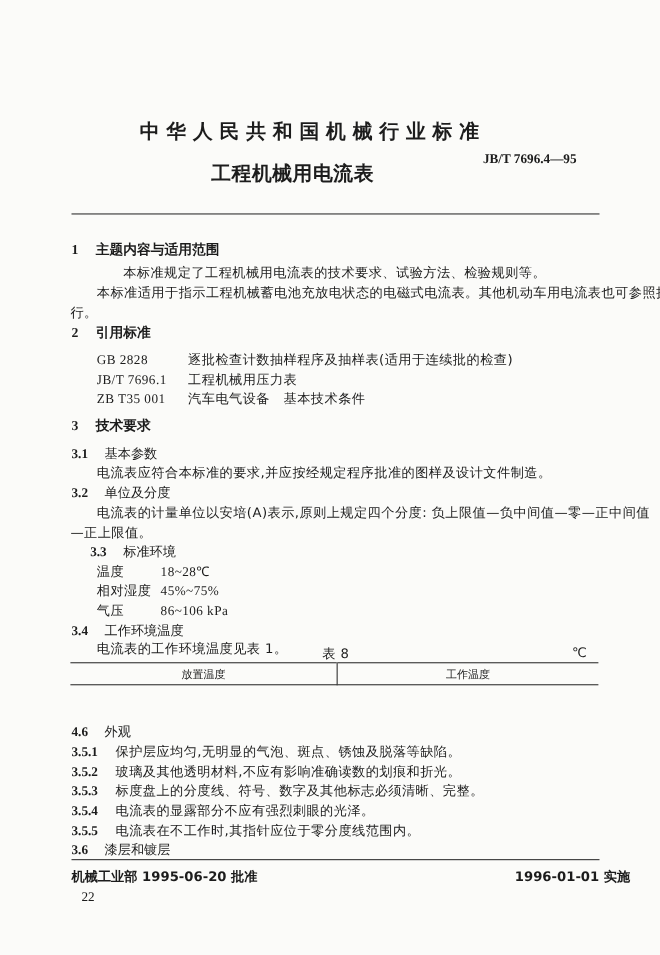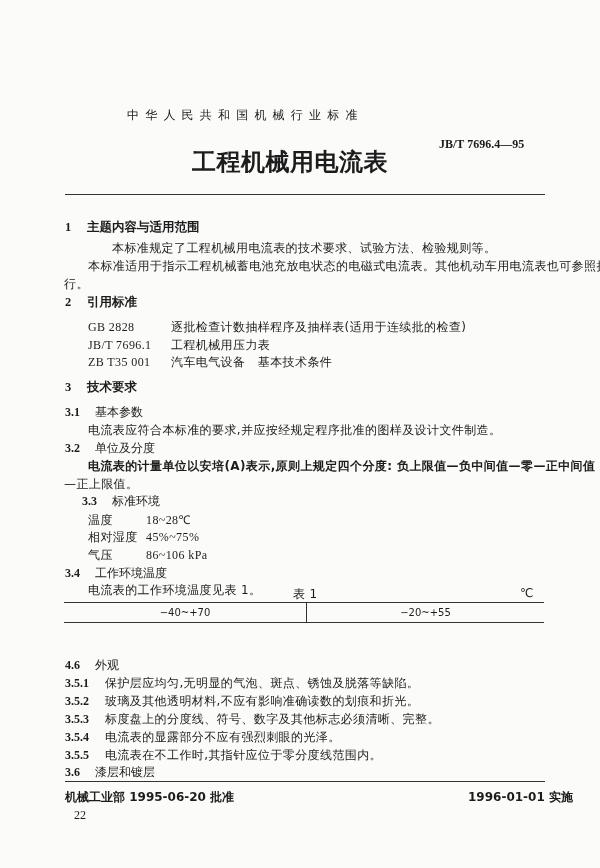--- a/index.html
+++ b/index.html
@@ -12,31 +12,31 @@
       background: #fbfbf9;
       position: relative;
       overflow: hidden;
       color: #1c1c1c;
       font-family: "DejaVu Serif", "Liberation Serif", serif;
     }
     .abs { position: absolute; white-space: nowrap; }
     .org-title {
       left: 127px; top: 107px;
       font-family: "DejaVu Sans", "Liberation Sans", sans-serif;
-      font-size: 12px; font-weight: normal; letter-spacing: 6.2px;
+      font-size: 18px; font-weight: bold; letter-spacing: 6.2px;
     }
     .std-code {
       left: 439px; top: 137px;
       font-family: "Liberation Serif", serif;
       font-size: 12px; font-weight: bold;
     }
     .doc-title {
       left: 192px; top: 146px;
       font-family: Liberation Serif, serif;
-      font-size: 24px; font-weight: bold; letter-spacing: 0.5px;
+      font-size: 18px; font-weight: bold; letter-spacing: 0.5px;
     }
     .rule {
       position: absolute; left: 65px; width: 480px; height: 0;
       border-top: 1.5px solid #333;
     }
     .h1 {
       font-family: "DejaVu Sans", "Liberation Sans", sans-serif;
       font-size: 12.5px; font-weight: bold;
     }
     .h1 .num { display: inline-block; width: 22px; font-family: "Liberation Serif", serif; }
@@ -121,48 +121,48 @@
 </div>
 
 <div class="abs h2" style="left:65px; top:404px;">
   <span class="num">3.1</span><span>基本参数</span>
 </div>
 <div class="abs p" style="left:88px; top:422px;">电流表应符合本标准的要求,并应按经规定程序批准的图样及设计文件制造。</div>
 
 <div class="abs h2" style="left:65px; top:440px;">
   <span class="num">3.2</span><span>单位及分度</span>
 </div>
-<div class="abs p" style="left:88px; top:458px;font-weight:bold;">电流表的计量单位以安培(A)表示,原则上规定四个分度: 负上限值—负中间值—零—正中间值</div>
+<div class="abs p" style="left:88px; top:458px;">电流表的计量单位以安培(A)表示,原则上规定四个分度: 负上限值—负中间值—零—正中间值</div>
 <div class="abs p" style="left:64px; top:476px;">—正上限值。</div>
 
 <div class="abs h2" style="left:82px; top:493px;">
   <span class="num">3.3</span><span>标准环境</span>
 </div>
 <div class="abs p" style="left:88px; top:511px;">
   <span class="env-label">温度</span><span class="env-val">18~28℃</span>
 </div>
 <div class="abs p" style="left:88px; top:529px;">
   <span class="env-label">相对湿度</span><span class="env-val">45%~75%</span>
 </div>
 <div class="abs p" style="left:88px; top:547px;">
   <span class="env-label">气压</span><span class="env-val">86~106 kPa</span>
 </div>
 
 <div class="abs h2" style="left:65px; top:565px;">
   <span class="num">3.4</span><span>工作环境温度</span>
 </div>
 <div class="abs p" style="left:88px; top:582px;text-align:center;">电流表的工作环境温度见表 1。</div>
 
-<div class="abs p" style="left:293px; top:586px;">表 1</div>
+<div class="abs p" style="left:293px; top:586px;">表 8</div>
 <div class="abs p" style="left:520px; top:586px;">℃</div>
 <table class="t1">
   <tbody>
-  <tr>
-    <td class="c1">−40~+70</td>
-    <td>−20~+55</td>
+      <tr>
+    <th class="c1">放置温度</th>
+    <th>工作温度</th>
   </tr>
 </tbody>
   </table>
 
 <div class="abs h2" style="left:65px; top:657px;">
   <span class="num">4.6</span><span>外观</span>
 </div>
 <div class="abs h2 h3" style="left:65px; top:675px;">
   <span class="num">3.5.1</span><span class="p">保护层应均匀,无明显的气泡、斑点、锈蚀及脱落等缺陷。</span>
 </div>

